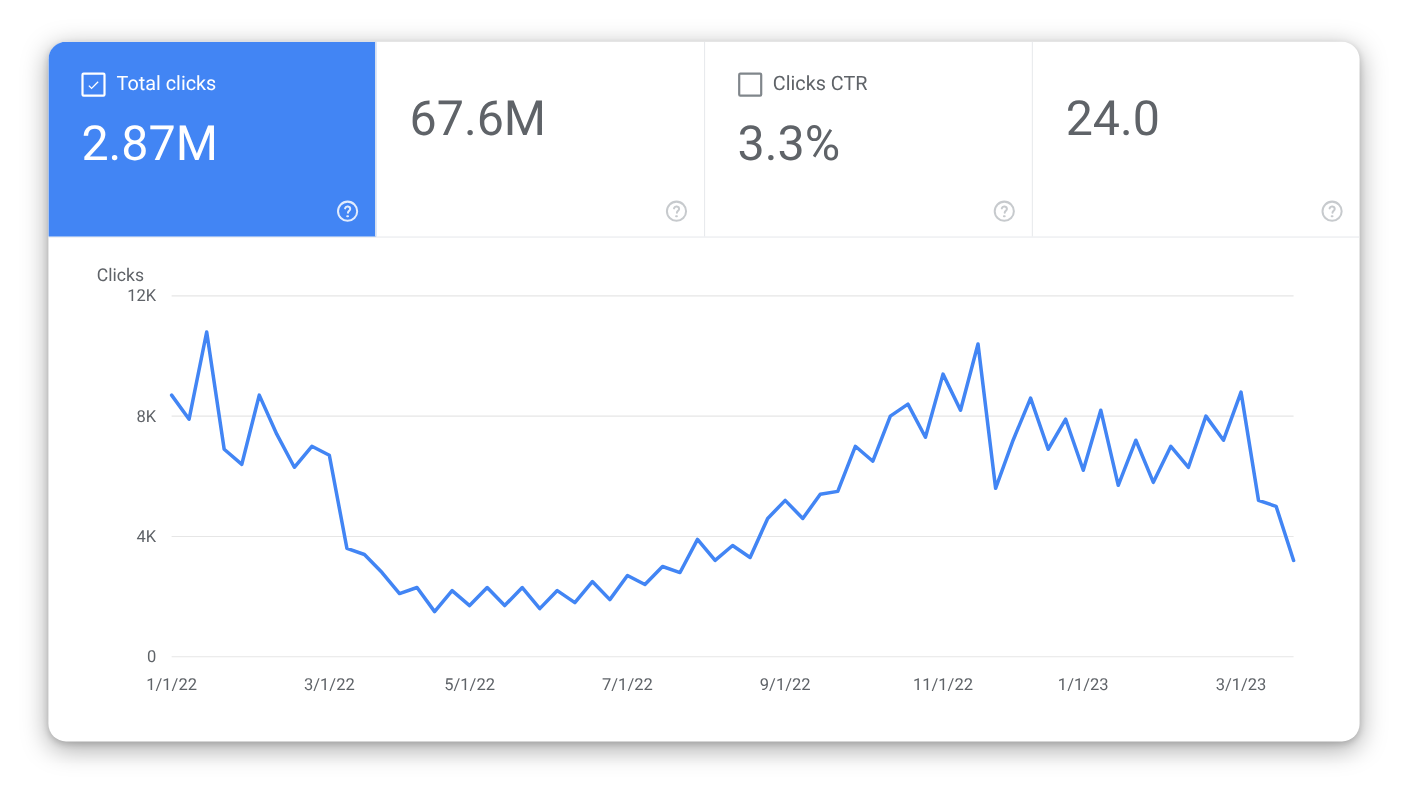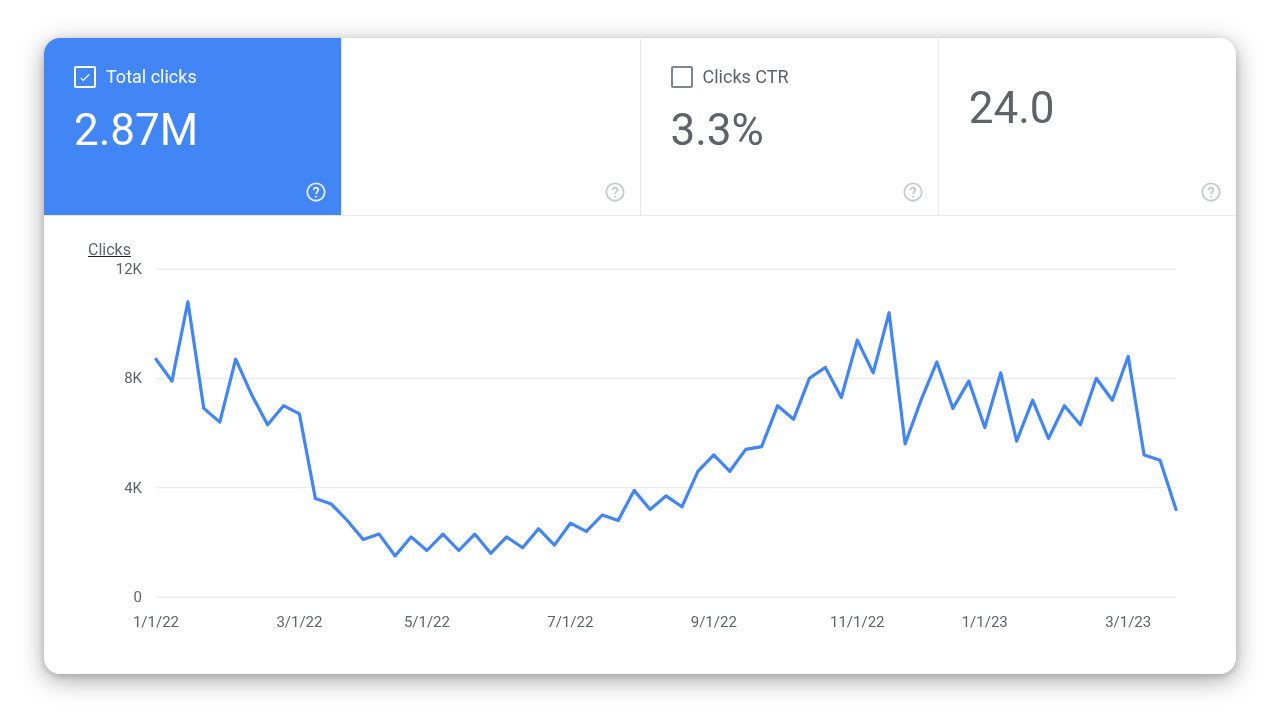--- a/index.html
+++ b/index.html
@@ -19,21 +19,21 @@
   .tile.active .chk{color:#fff;border-color:#fff;}
   .tile .lbl{font-size:18px;font-weight:400;line-height:1;color:#5f6368;}
   .tile.active .lbl{color:#fff;}
   .tile .val{font-size:44px;font-weight:400;margin-top:16px;letter-spacing:0;color:#5f6368;}
   .tile.active .val{color:#fff;}
   .help{position:absolute;right:14px;bottom:12px;width:22px;height:22px;opacity:.55;}
   .help svg{width:22px;height:22px;}
   .tile.active .help{opacity:.85;}
   .chk svg{width:14px;height:14px;}
   
-  .chart-wrap{padding:24px 20px 28px 40px;text-decoration:underline;}
+  .chart-wrap{padding:24px 20px 28px 40px;}
   .ylabel{font-size:16px;color:#5f6368;margin-left:4px;}
   .series{fill:none;stroke:#4285f4;stroke-width:3.2;stroke-linejoin:round;stroke-linecap:round;}
   .ytick,.xtick{font-size:15px;fill:#5f6368;}
 </style>
 </head>
 <body>
 
 <div class="card">
 
   <div class="metrics">
@@ -49,20 +49,21 @@
       <div class="val">2.87M</div>
       <span class="help">
         <svg viewBox="0 0 24 24">
             <circle cx="12" cy="12" r="9.5" fill="none" stroke="currentColor" stroke-width="2"></circle>
             <path d="M9.5 9.2a2.6 2.6 0 015.1.7c0 1.5-2.2 2-2.2 3.6M12.4 17h-.8" stroke="currentColor" stroke-width="2" fill="none" stroke-linecap="round"></path>
           </svg>
       </span>
     </div>
 
     <div class="tile">
+      <div class="val">67.6M</div>
       <span class="help">
         <svg viewBox="0 0 24 24">
             <circle cx="12" cy="12" r="9.5" fill="none" stroke="#9aa0a6" stroke-width="2"></circle>
             <path d="M9.5 9.2a2.6 2.6 0 015.1.7c0 1.5-2.2 2-2.2 3.6M12.4 17h-.8" stroke="#9aa0a6" stroke-width="2" fill="none" stroke-linecap="round"></path>
           </svg>
       </span>
     </div>
 
     <div class="tile">
       <div class="row">

